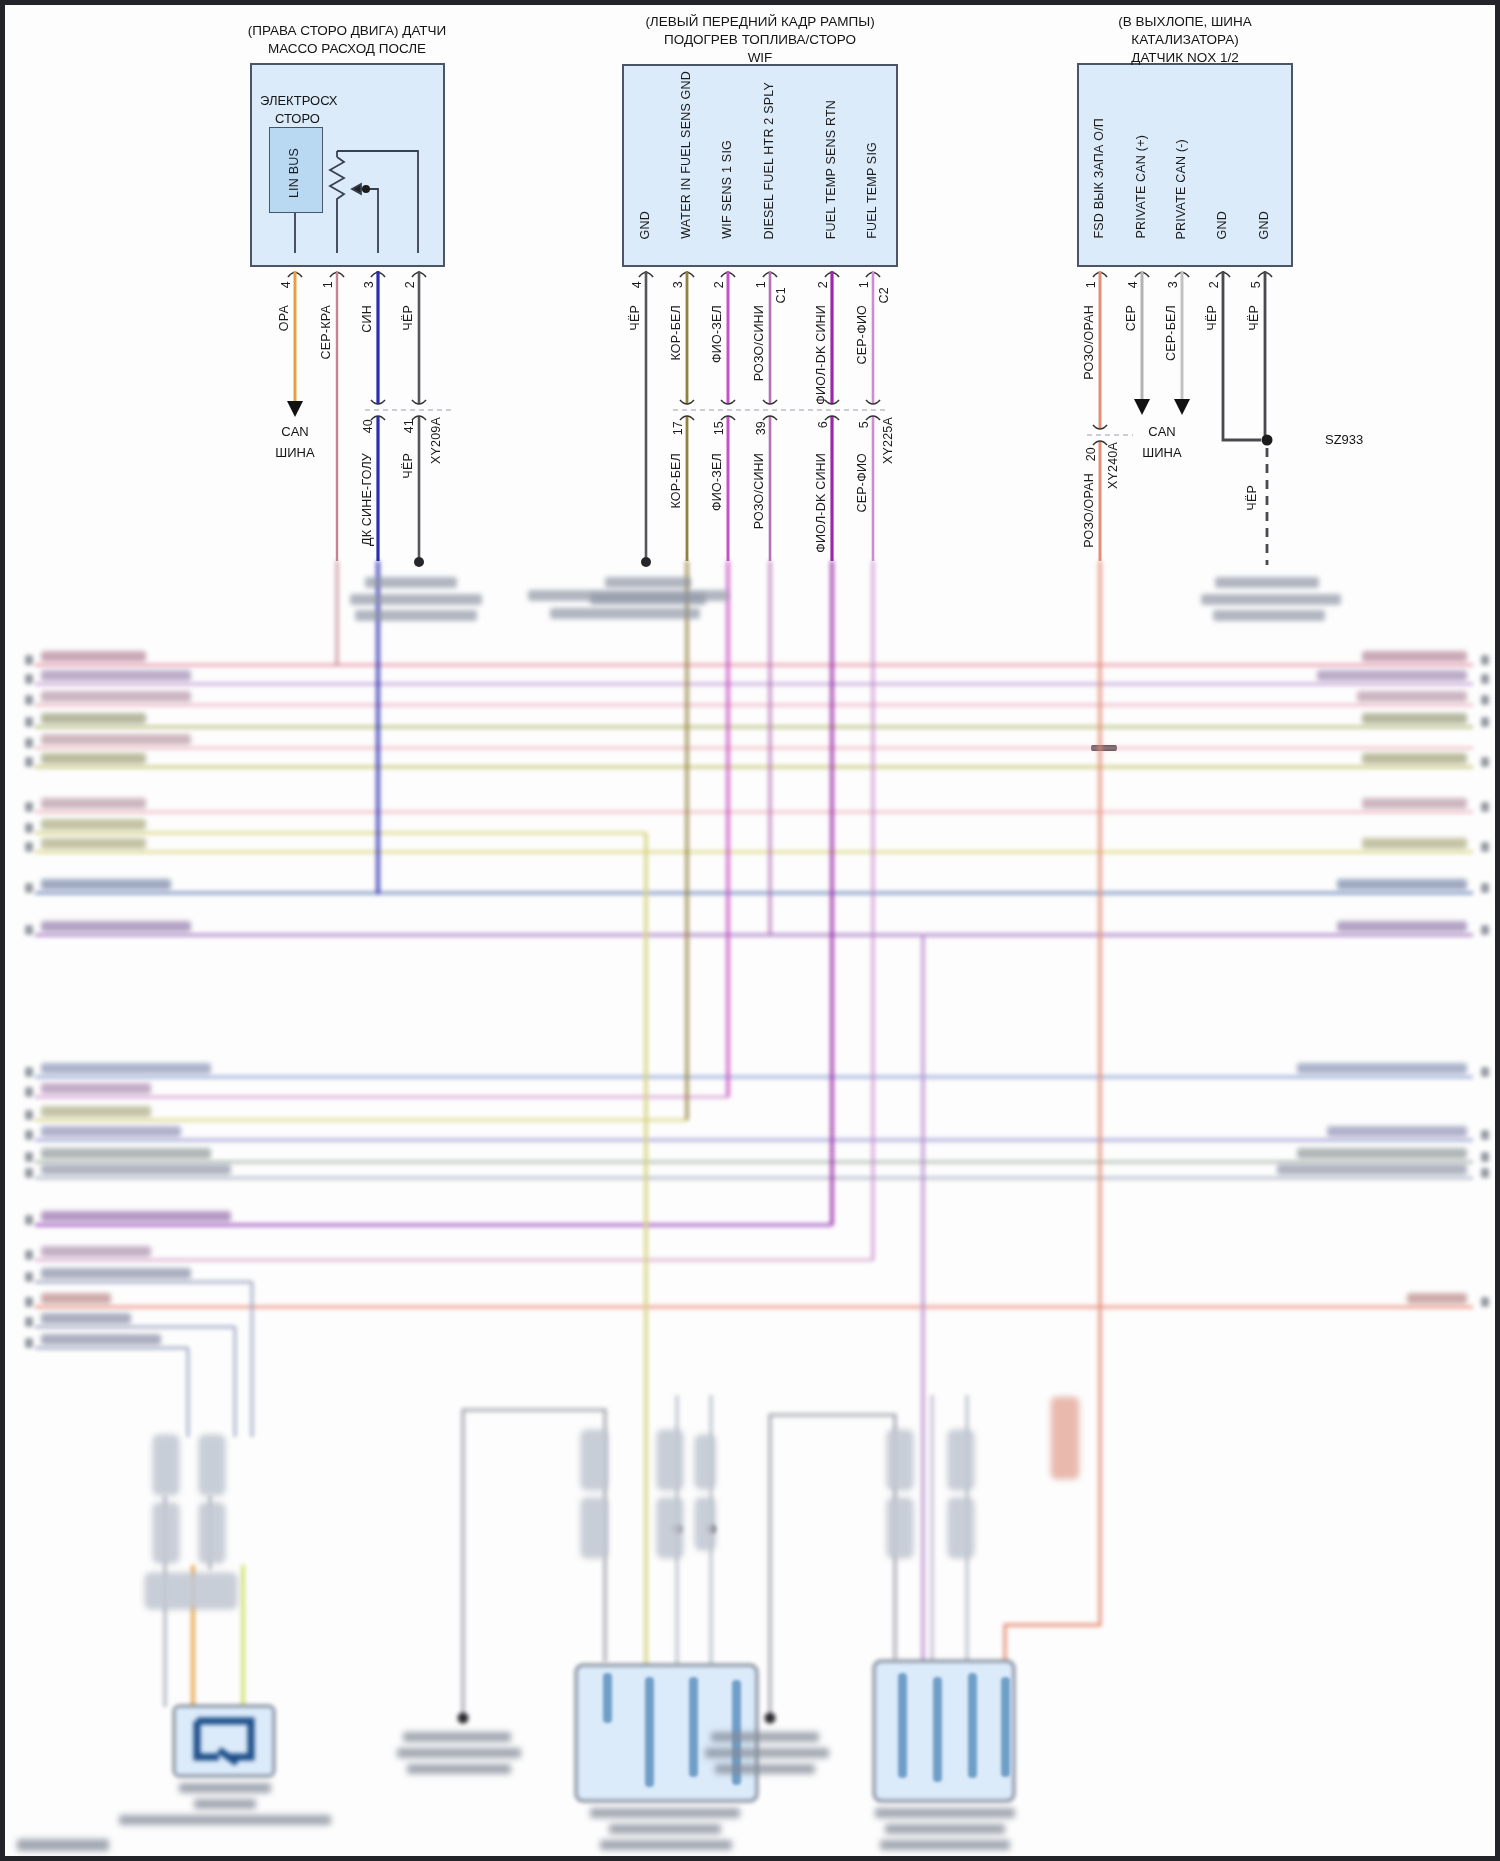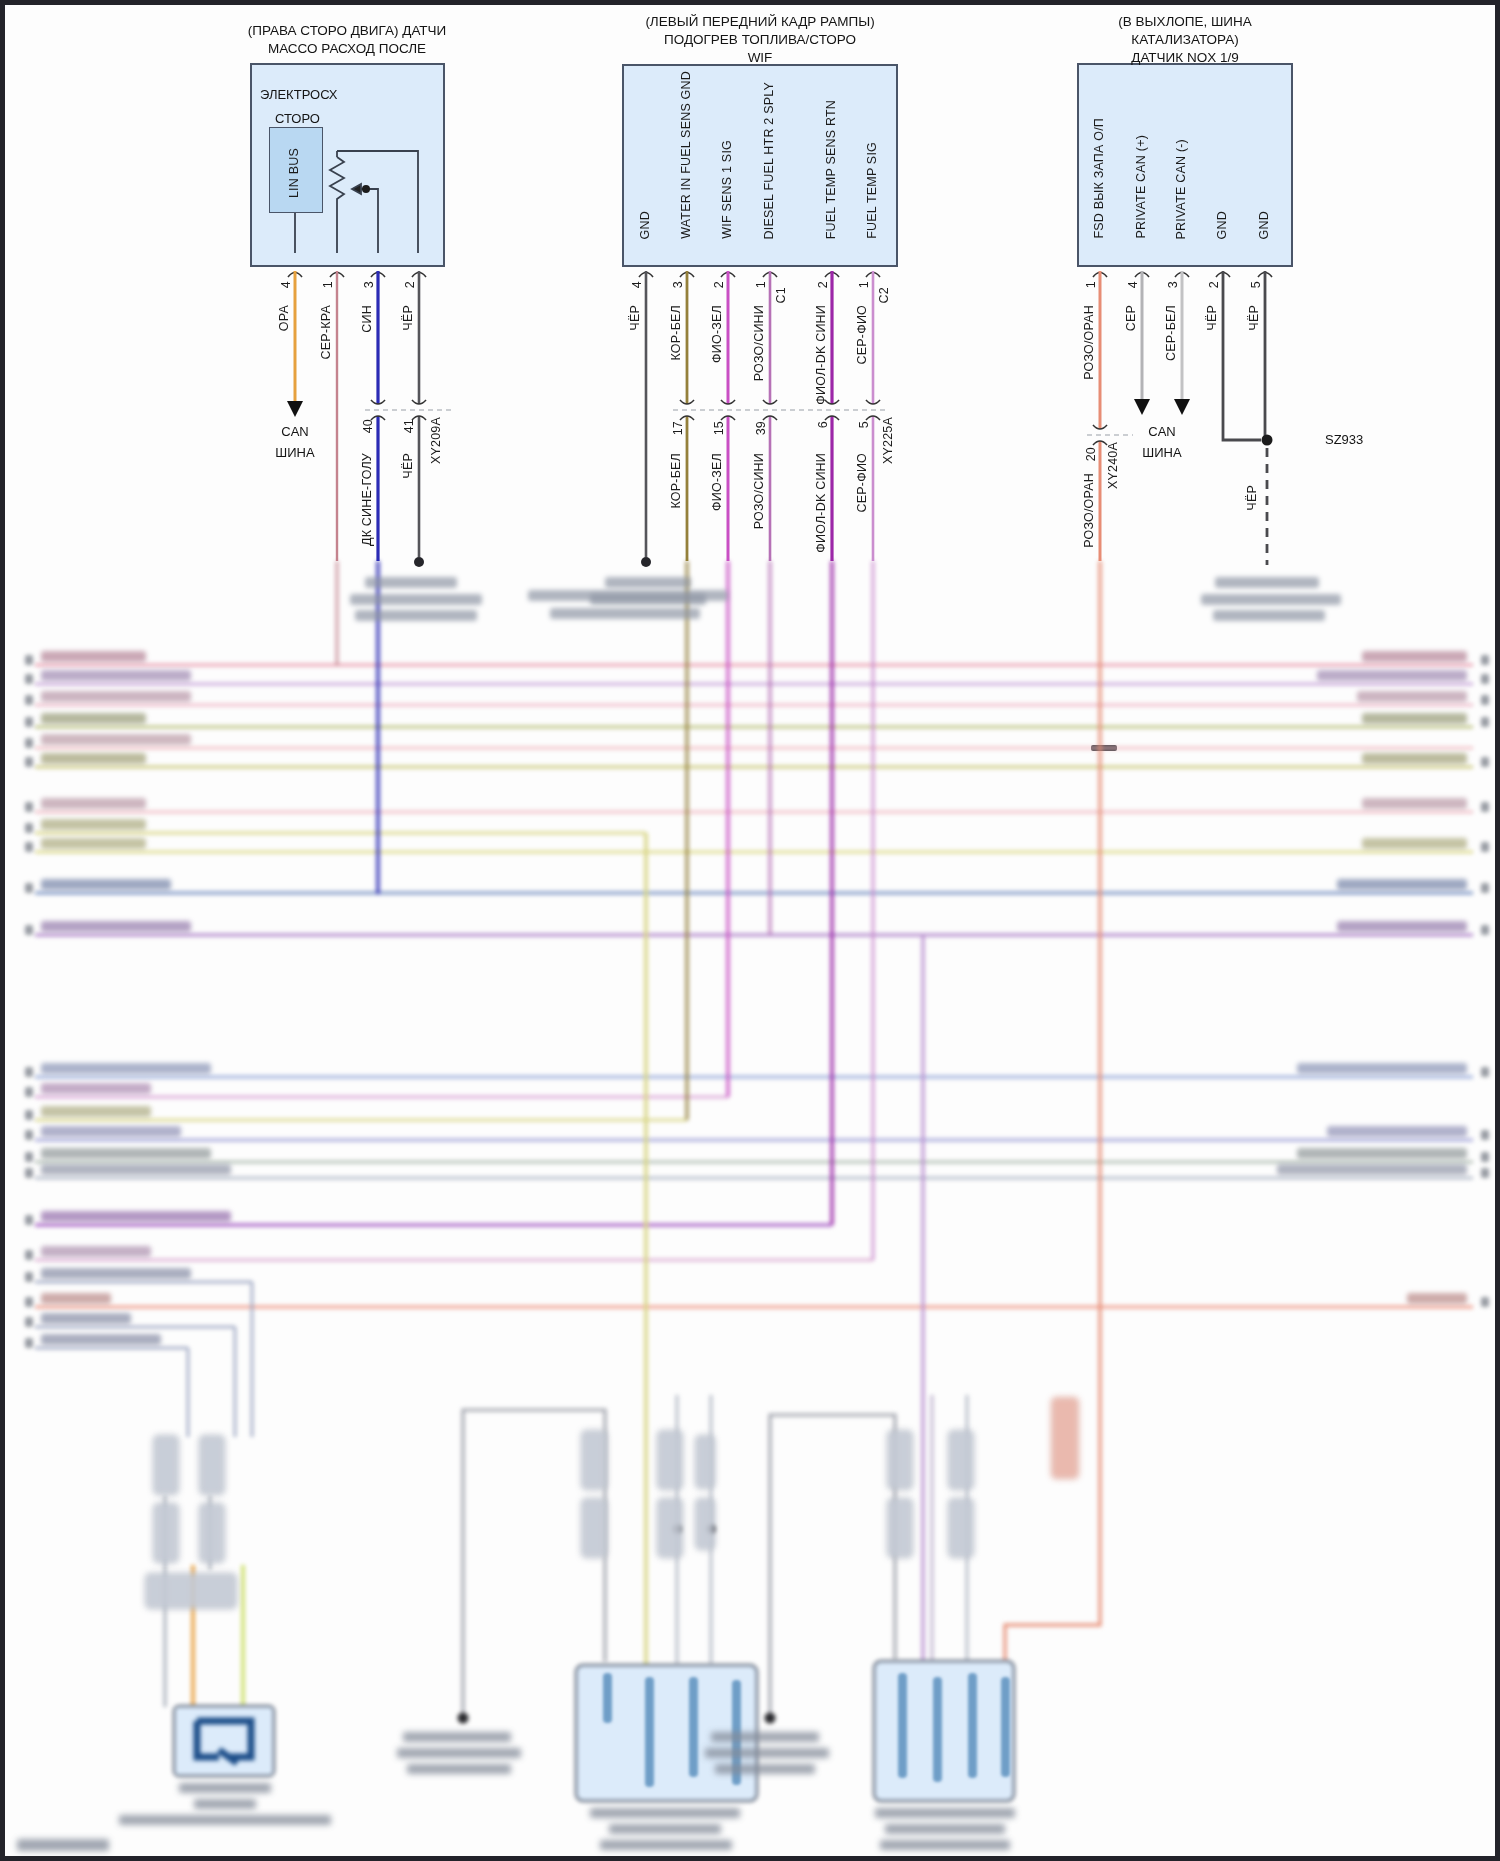--- a/index.html
+++ b/index.html
@@ -220,23 +220,23 @@
     <circle cx="361" cy="184" r="4" fill="#1c1c1c"></circle>
   </svg>
 
   <div class="title" style="left:342px;top:18px;">(ПРАВА СТОРО ДВИГА) ДАТЧИ</div>
   <div class="title" style="left:342px;top:36px;">МАССО РАСХОД ПОСЛЕ</div>
   <div class="title" style="left:755px;top:9px;">(ЛЕВЫЙ ПЕРЕДНИЙ КАДР РАМПЫ)</div>
   <div class="title" style="left:755px;top:27px;">ПОДОГРЕВ ТОПЛИВА/СТОРО</div>
   <div class="title" style="left:755px;top:45px;">WIF</div>
   <div class="title" style="left:1180px;top:9px;">(В ВЫХЛОПЕ, ШИНА</div>
   <div class="title" style="left:1180px;top:27px;">КАТАЛИЗАТОРА)</div>
-  <div class="title" style="left:1180px;top:45px;">ДАТЧИК NOX 1/9</div>
-
-  <div class="htext" style="left:255px;top:82px;">ЭЛЕКТРОСХ</div>
+  <div class="title" style="left:1180px;top:45px;">ДАТЧИК NOX 1/2</div>
+
+  <div class="htext" style="left:255px;top:88px;">ЭЛЕКТРОСХ</div>
   <div class="htext" style="left:270px;top:106px;">СТОРО</div>
   <div class="vlabel" style="left:282px;bottom:1658px;">LIN BUS</div>
 
   <div class="vlabel" style="left:633px;bottom:1617px;">GND</div>
   <div class="vlabel" style="left:674px;bottom:1617px;">WATER IN FUEL SENS GND</div>
   <div class="vlabel" style="left:715px;bottom:1617px;">WIF SENS 1 SIG</div>
   <div class="vlabel" style="left:757px;bottom:1617px;">DIESEL FUEL HTR 2 SPLY</div>
   <div class="vlabel" style="left:819px;bottom:1617px;">FUEL TEMP SENS RTN</div>
   <div class="vlabel" style="left:860px;bottom:1617px;">FUEL TEMP SIG</div>
 

